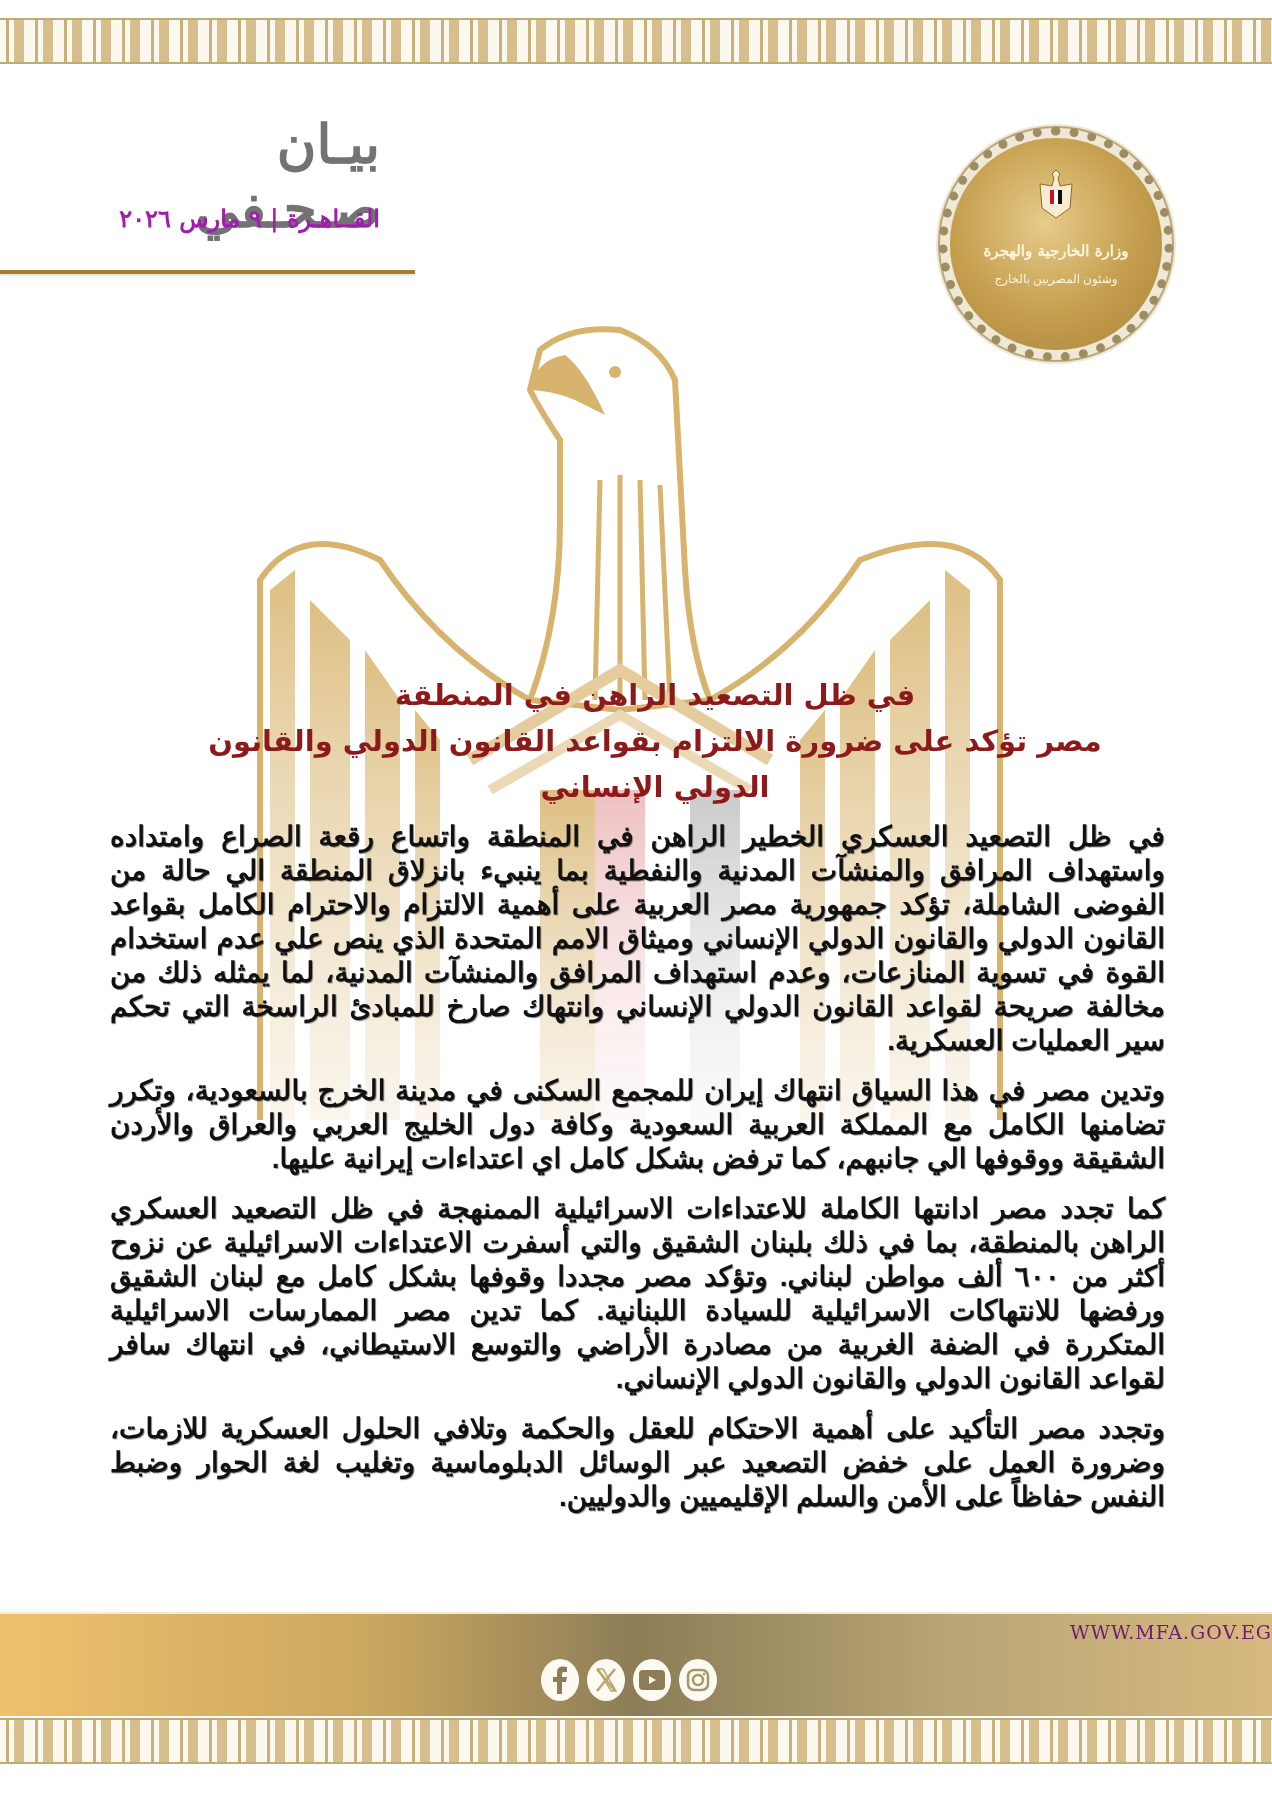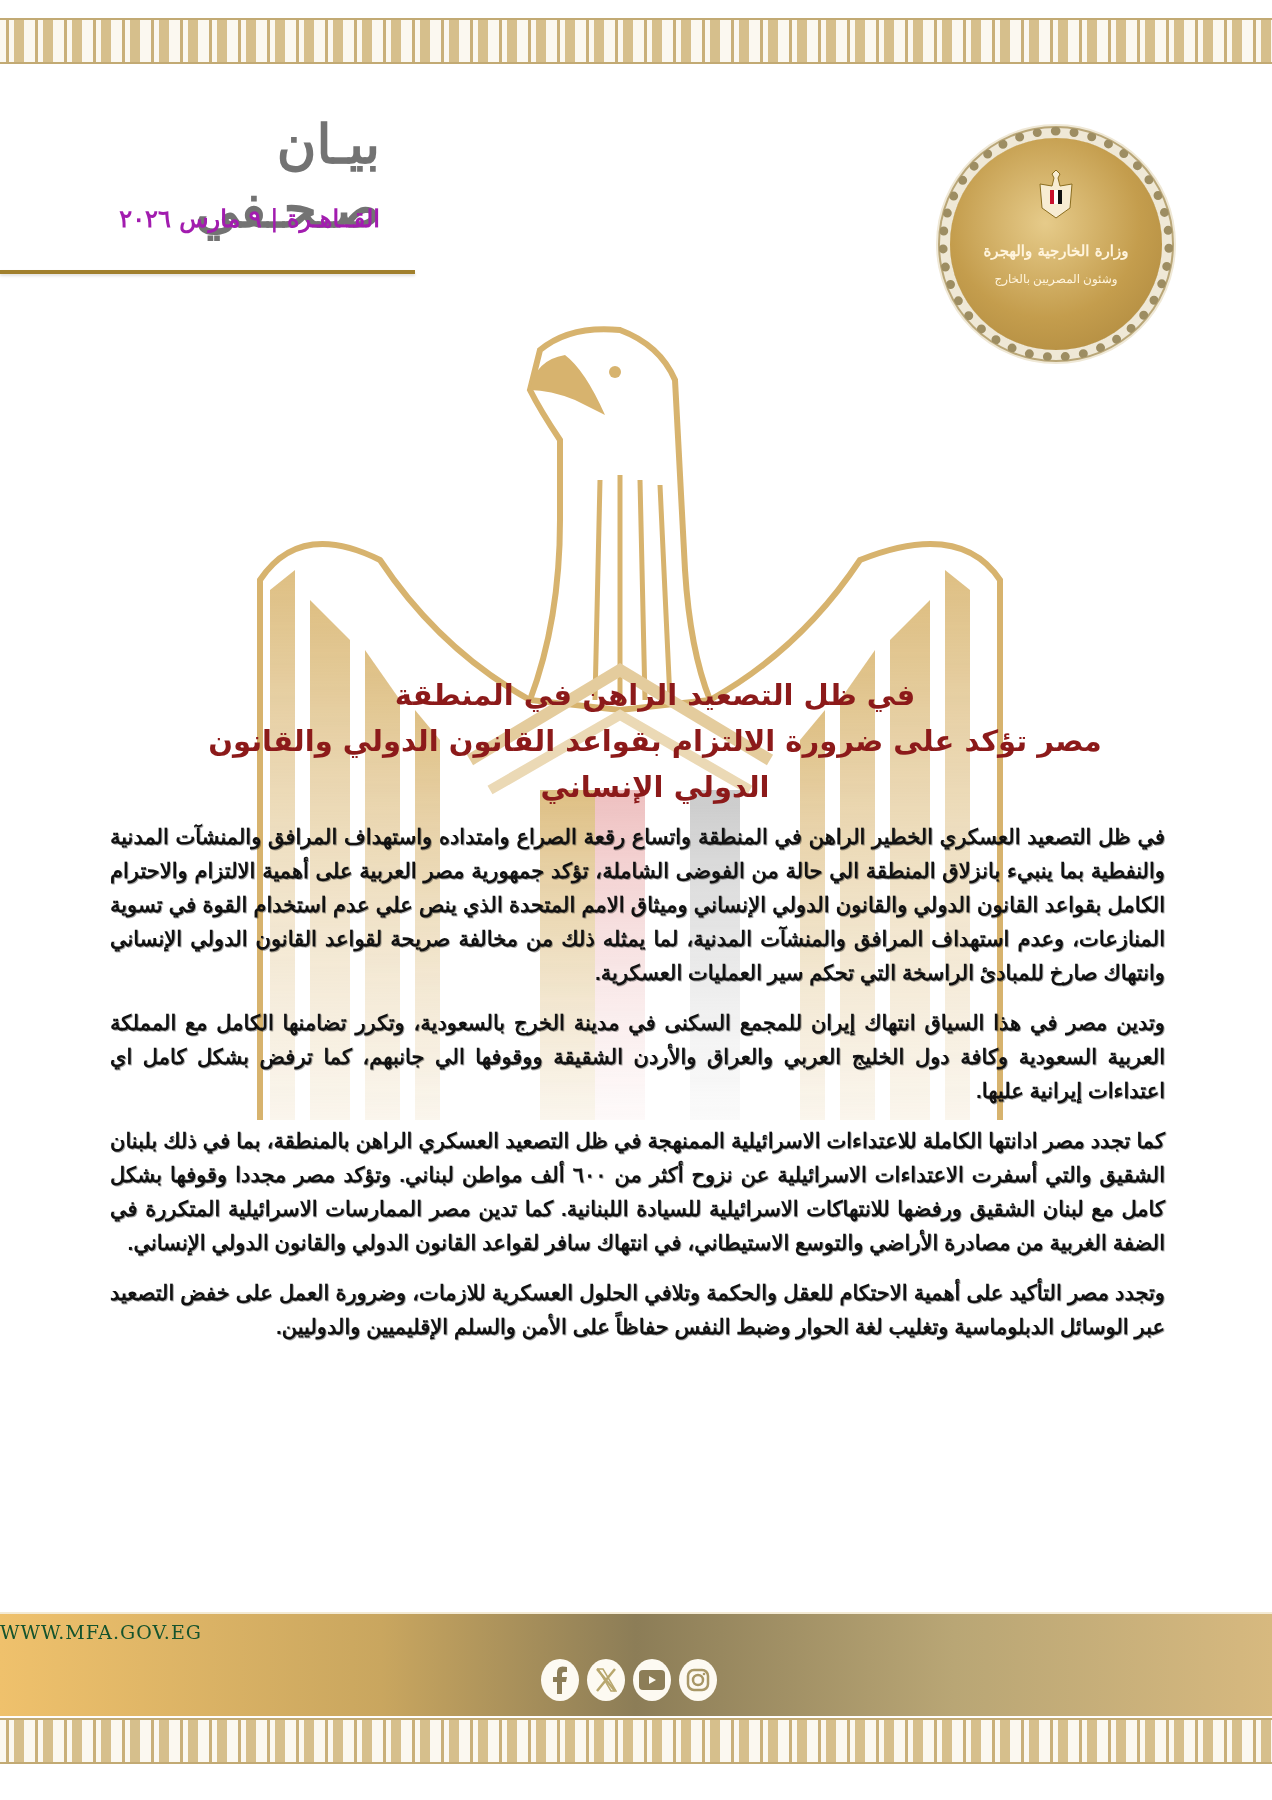--- a/index.html
+++ b/index.html
@@ -72,33 +72,33 @@
     position: absolute; left: 160px; top: 672px; width: 990px;
     direction: rtl; text-align: center;
     font-family: "DejaVu Sans", sans-serif; font-weight: bold;
     font-size: 29px; line-height: 46px; color: #8c1a1a;
   }
 
   .body-text {
     position: absolute; left: 110px; top: 820px; width: 1055px;
     direction: rtl; text-align: justify; text-align-last: right;
     font-family: "Liberation Sans", sans-serif; font-weight: bold;
-    font-size: 21px; line-height: 34px; color: #111111;
+    font-size: 28px; line-height: 34px; color: #111111;
     text-shadow: 1px 1px 0 rgba(0,0,0,0.35);
   }
   .body-text p { margin: 0 0 16px 0; }
 
   .footer-band {
     position: absolute; left: 0; top: 1612px; width: 1272px; height: 102px;
     background: linear-gradient(90deg, #efc16c 0%, #c9a65f 30%, #8c7d57 50%, #b9a675 75%, #d7b97f 100%);
     border-top: 2px solid #f3ead4;
   }
   .footer-url {
-    position: absolute; left: 0; top: 1621px; width: 1272px; text-align: left;
-    font-family: "DejaVu Serif", serif; font-size: 19px; letter-spacing: 1px; color: #14532d;
+    position: absolute; left: 0; top: 1621px; width: 1272px; text-align: right;
+    font-family: "DejaVu Serif", serif; font-size: 19px; letter-spacing: 1px; color: #701a75;
   }
   .social {
     position: absolute; top: 1659px; left: 541px; display: flex; gap: 8px;
   }
   .social .circle {
     width: 38px; height: 42px; border-radius: 50%; background: #fdfaf2;
     display: flex; align-items: center; justify-content: center;
   }
 </style>
 </head>

